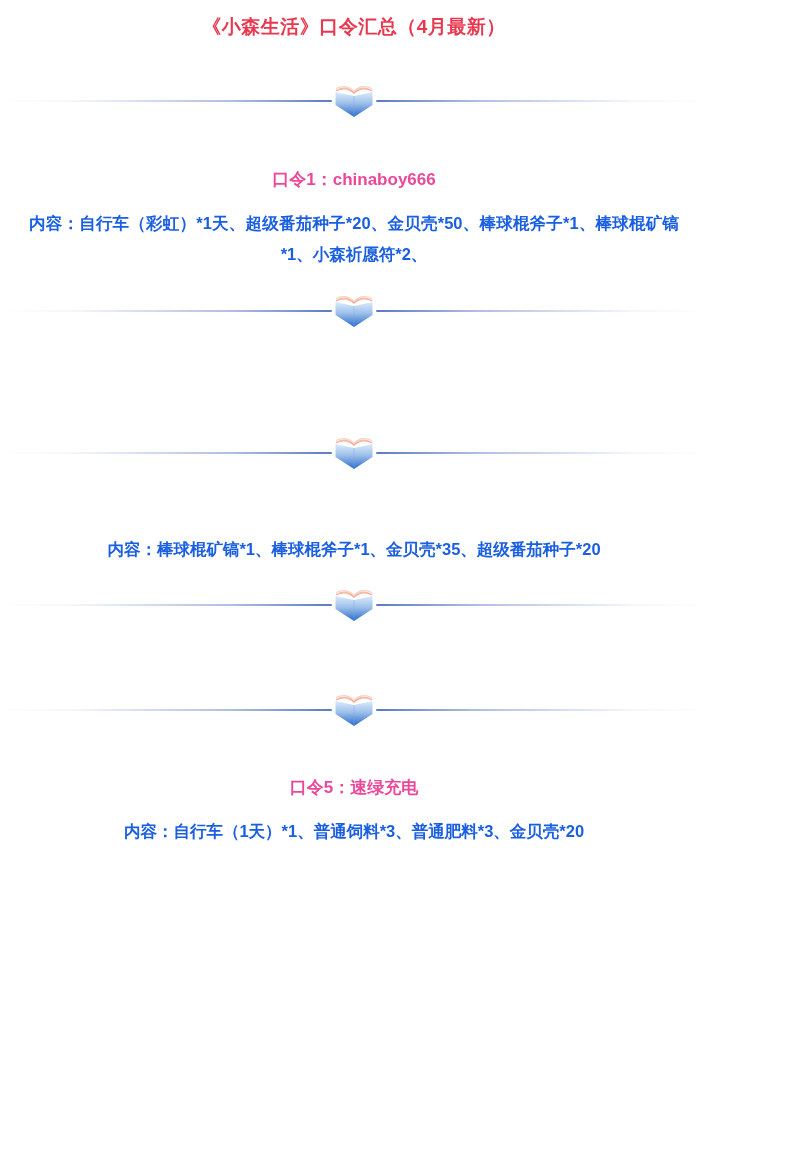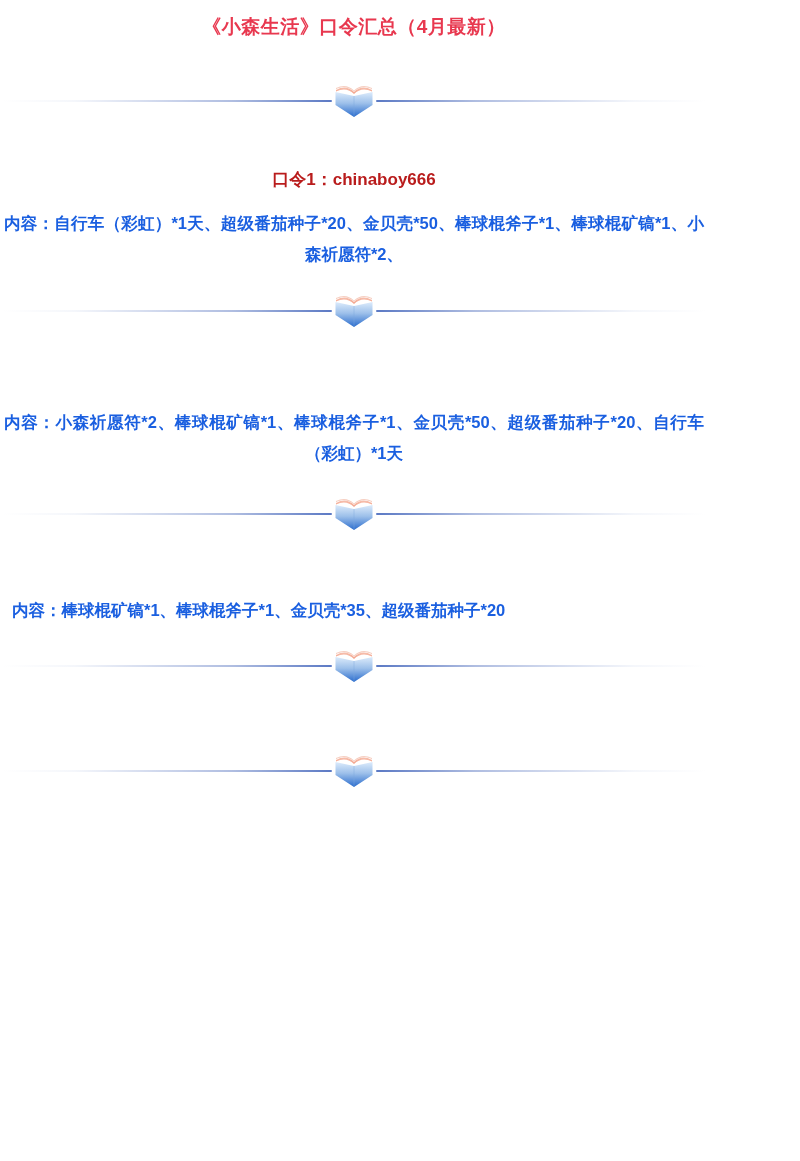--- a/index.html
+++ b/index.html
@@ -61,38 +61,38 @@
     margin: 0 2px;
     display: block;
   }
 
   
   .section {
     width: 100%;
   }
   .code-title {
     text-align: center;
-    color: #b91c1c;
+    color: #ec4899;
     font-size: 17px;
     font-weight: bold;
     line-height: 1.5;
   }
   .code-content {
     color: #1a5fe0;
     font-size: 16.5px;
     font-weight: bold;
     line-height: 1.85;
-    text-align: left;
+    text-align: center;
     padding: 0 12px;
     box-sizing: border-box;
   }
   .code-content.wide {
     text-align: justify;
     text-align-last: center;
-    padding: 0 4px;
+    padding: 0 29px;
   }
 
   
   .sp-title-gap   { height: 40px; }
   .sp-after-div-1 { height: 46px; }
   .sp-head-body   { height: 16px; }
   .sp-body-div    { height: 22px; }
 </style>
 </head>
 <body>
@@ -143,21 +143,20 @@
       <path d="M1.5 9 L20 13 L38.5 9 L38.5 22 L20 34 L1.5 22 Z" fill="url(#bkg1)"></path>
       <path d="M20 13 L20 34" stroke="#7fa8dd" stroke-width="0.7" opacity="0.6" fill="none"></path>
     </svg>
     <div class="rule right"></div>
   </div>
 
   <div style="height:60px"></div>
 
   <div class="section">
     <div class="sp-head-body"></div>
-    <div class="code-content wide">内容：小森祈愿符*2、棒球棍矿镐*1、棒球棍斧子*1、金贝壳*50、超级番茄种子*20、自行车（彩虹）*1天</div>
   </div>
 
   <div style="height:26px"></div>
 
   <div class="divider">
     <div class="rule left"></div>
     <svg class="book" viewBox="0 0 40 36">
       <path d="M2 7 C9 3 15 4 20 9 C25 4 31 3 38 7 L38 8.5 C31 5 25 6 20 11 C15 6 9 5 2 8.5 Z" fill="url(#pg1)"></path>
       <path d="M2 5 C9 1.5 15 2.5 20 7.5 C25 2.5 31 1.5 38 5 L38 6.2 C31 3 25 4 20 9 C15 4 9 3 2 6.2 Z" fill="#f6cfc2"></path>
       <path d="M1.5 9 L20 13 L38.5 9 L38.5 22 L20 34 L1.5 22 Z" fill="url(#bkg1)"></path>
@@ -197,14 +196,19 @@
       <path d="M2 7 C9 3 15 4 20 9 C25 4 31 3 38 7 L38 8.5 C31 5 25 6 20 11 C15 6 9 5 2 8.5 Z" fill="url(#pg1)"></path>
       <path d="M2 5 C9 1.5 15 2.5 20 7.5 C25 2.5 31 1.5 38 5 L38 6.2 C31 3 25 4 20 9 C15 4 9 3 2 6.2 Z" fill="#f6cfc2"></path>
       <path d="M1.5 9 L20 13 L38.5 9 L38.5 22 L20 34 L1.5 22 Z" fill="url(#bkg1)"></path>
       <path d="M20 13 L20 34" stroke="#7fa8dd" stroke-width="0.7" opacity="0.6" fill="none"></path>
     </svg>
     <div class="rule right"></div>
   </div>
 
   <div style="height:45px"></div>
 
+  <div class="section">
+    <div class="code-title">口令5：速绿充电</div>
+    <div class="sp-head-body"></div>
+    <div class="code-content">内容：自行车（1天）*1、普通饲料*3、普通肥料*3、金贝壳*20</div>
+  </div>
 
 </div>
 
 </body></html>

